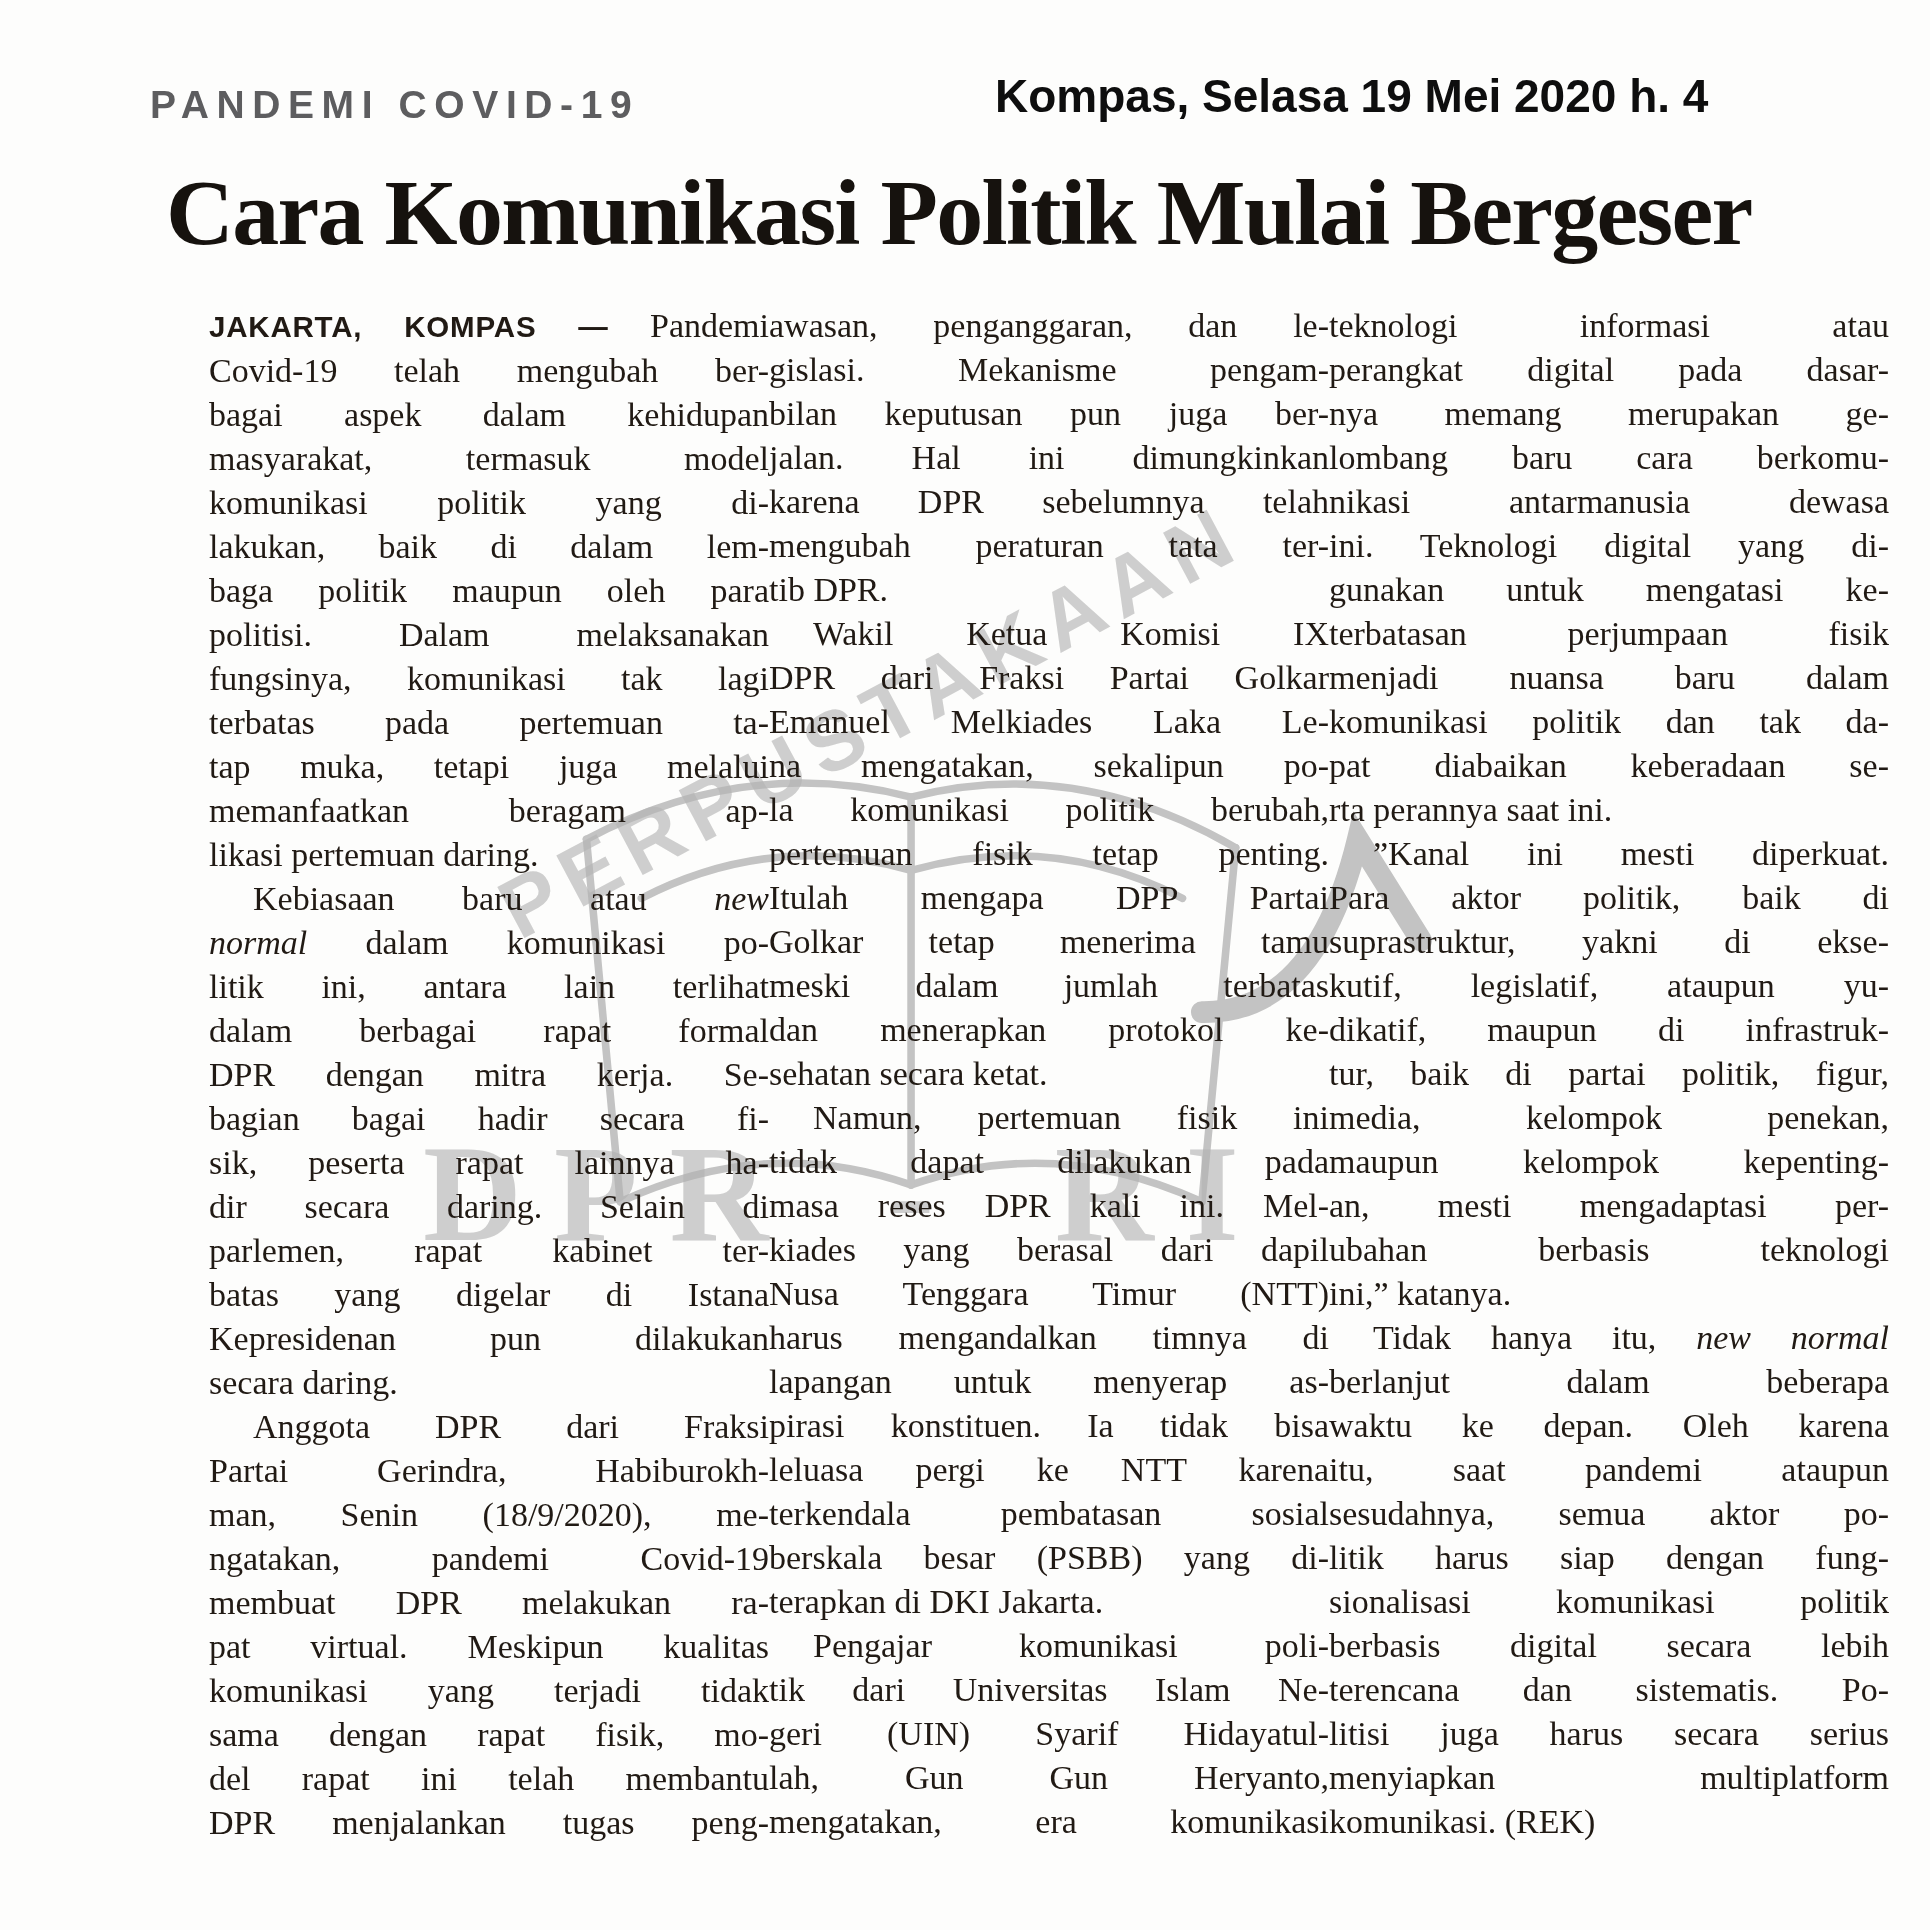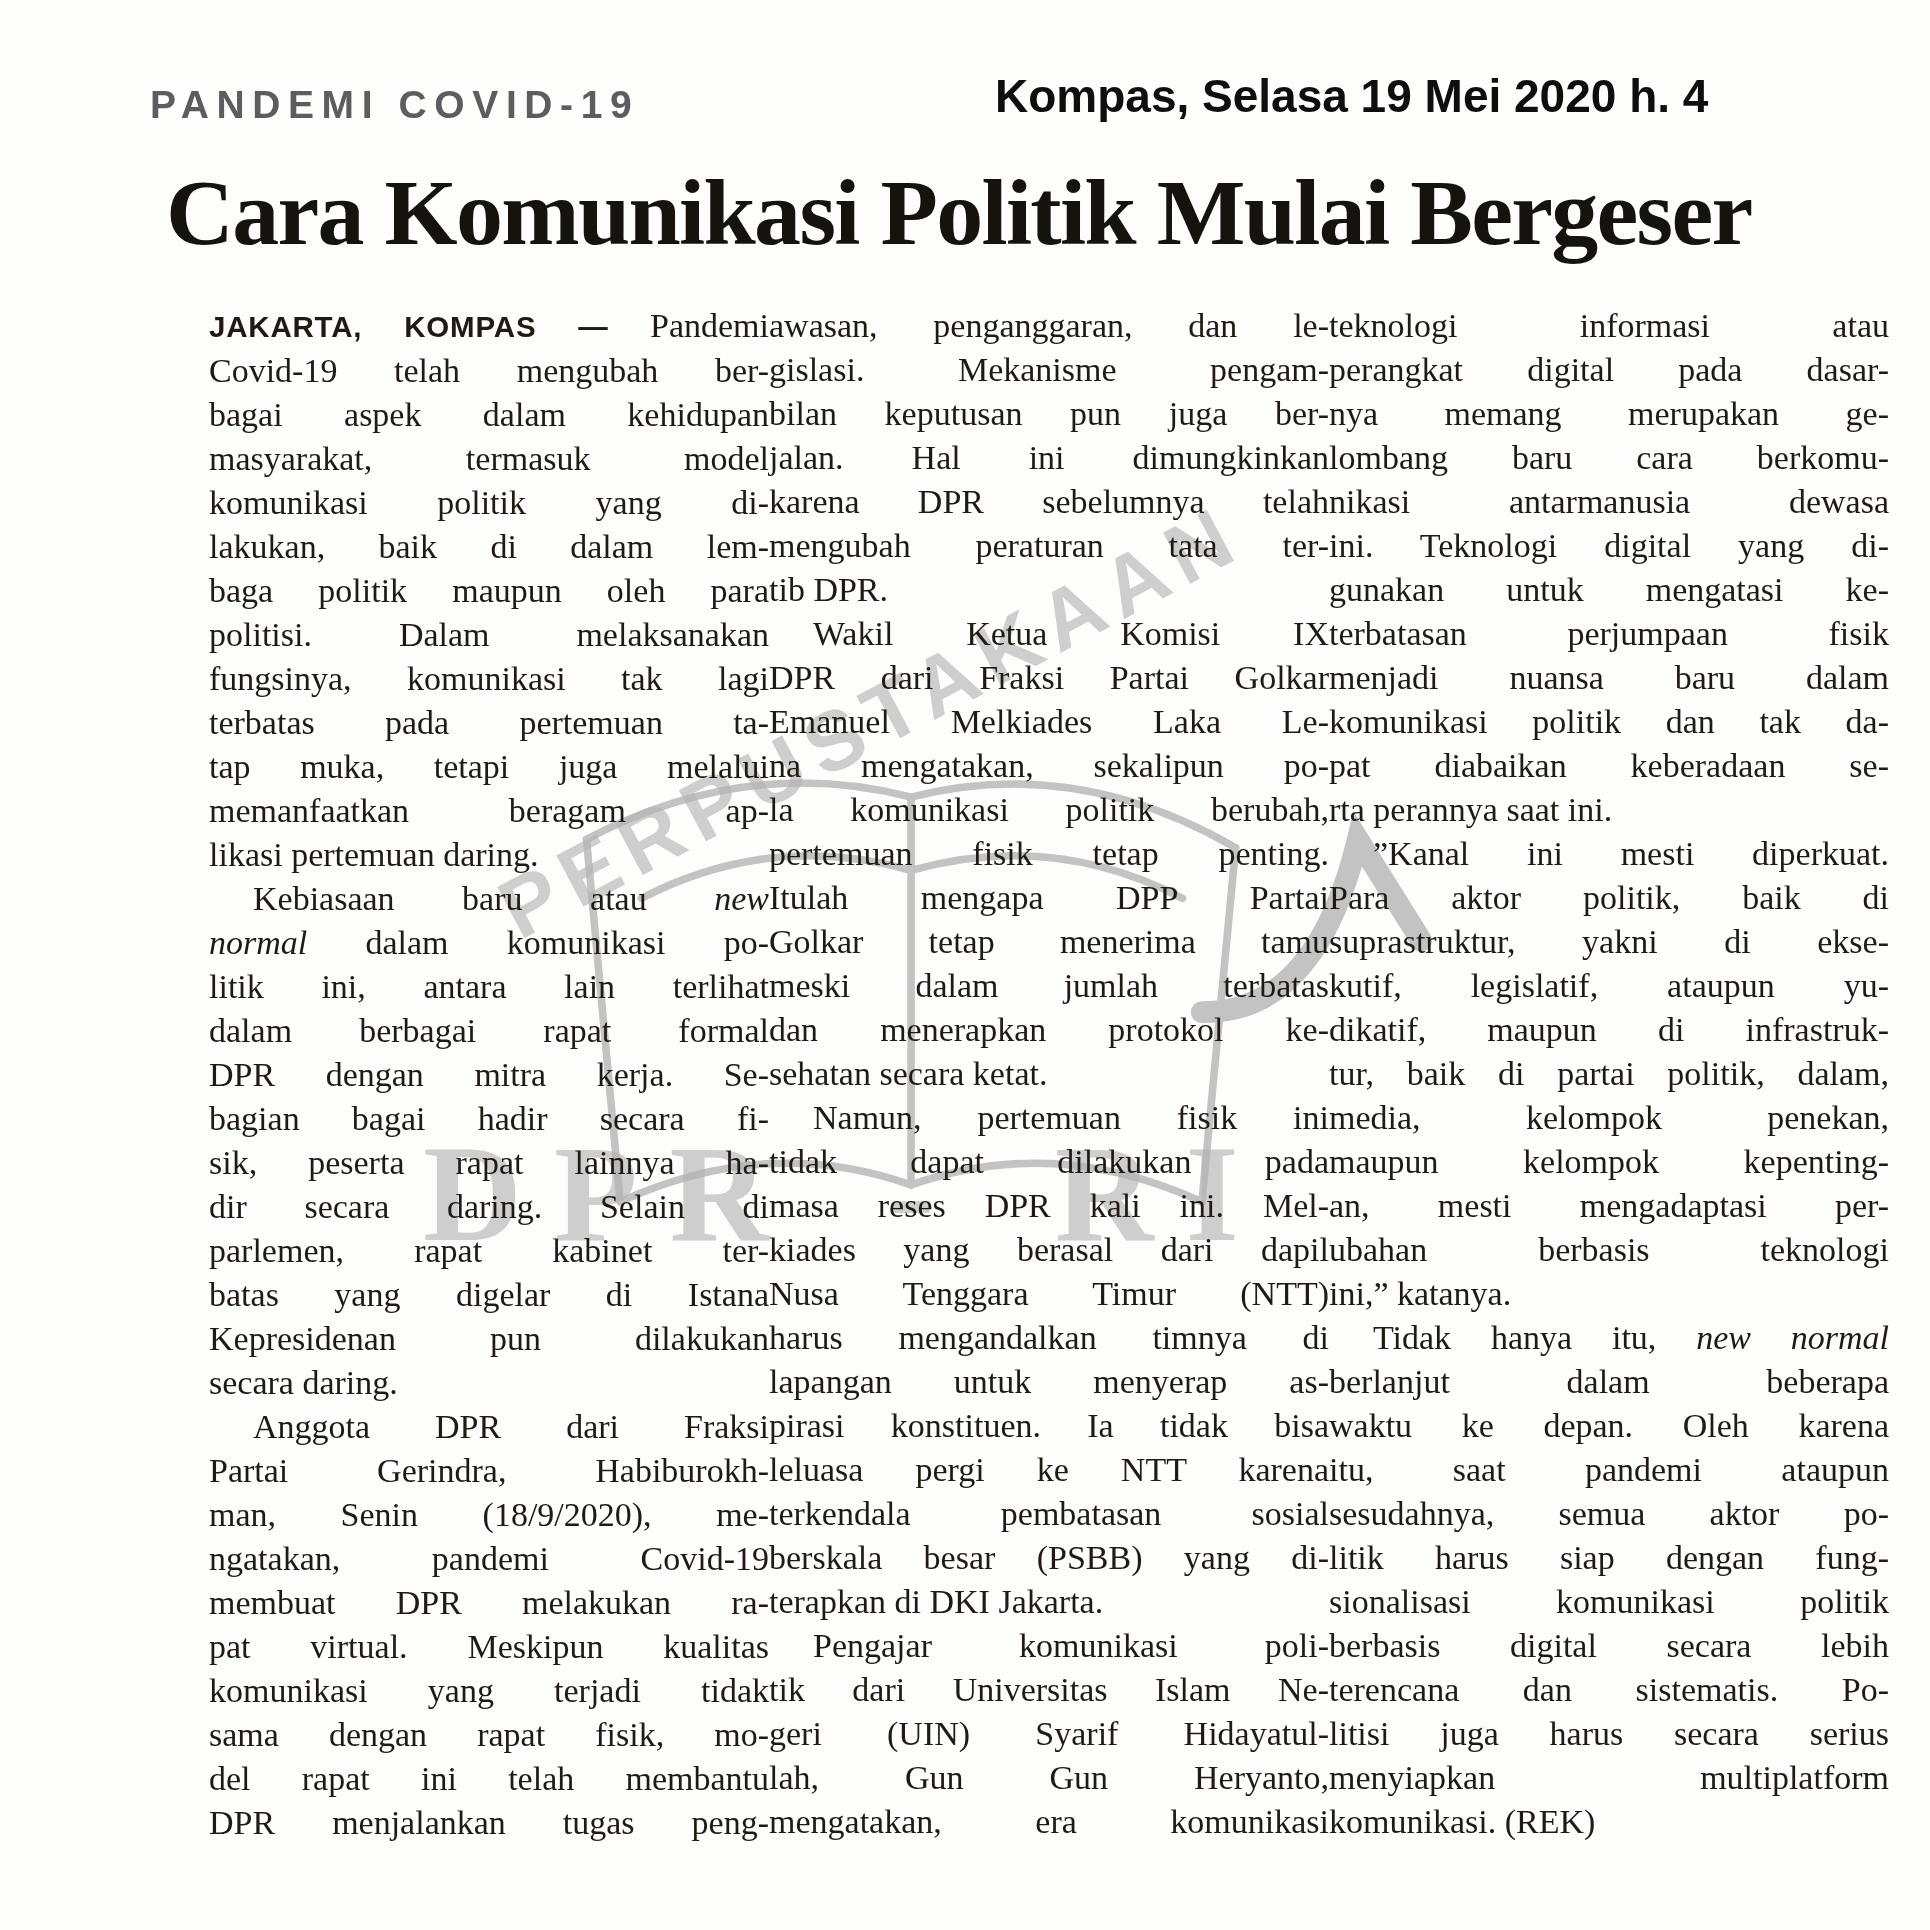--- a/index.html
+++ b/index.html
@@ -183,21 +183,21 @@
         <div class="line"><span>terbatasan perjumpaan fisik</span></div>
         <div class="line"><span>menjadi nuansa baru dalam</span></div>
         <div class="line"><span>komunikasi politik dan tak da-</span></div>
         <div class="line"><span>pat diabaikan keberadaan se-</span></div>
         <div class="line end"><span>rta perannya saat ini.</span></div>
         <div class="line indent"><span>”Kanal ini mesti diperkuat.</span></div>
         <div class="line"><span>Para aktor politik, baik di</span></div>
         <div class="line"><span>suprastruktur, yakni di ekse-</span></div>
         <div class="line"><span>kutif, legislatif, ataupun yu-</span></div>
         <div class="line"><span>dikatif, maupun di infrastruk-</span></div>
-        <div class="line"><span>tur, baik di partai politik, dalam,</span></div>
+        <div class="line"><span>tur, baik di partai politik, figur,</span></div>
         <div class="line"><span>media, kelompok penekan,</span></div>
         <div class="line"><span>maupun kelompok kepenting-</span></div>
         <div class="line"><span>an, mesti mengadaptasi per-</span></div>
         <div class="line"><span>ubahan berbasis teknologi</span></div>
         <div class="line end"><span>ini,” katanya.</span></div>
         <div class="line indent"><span>Tidak hanya itu, </span><span class="i">new normal</span></div>
         <div class="line"><span>berlanjut dalam beberapa</span></div>
         <div class="line"><span>waktu ke depan. Oleh karena</span></div>
         <div class="line"><span>itu, saat pandemi ataupun</span></div>
         <div class="line"><span>sesudahnya, semua aktor po-</span></div>

